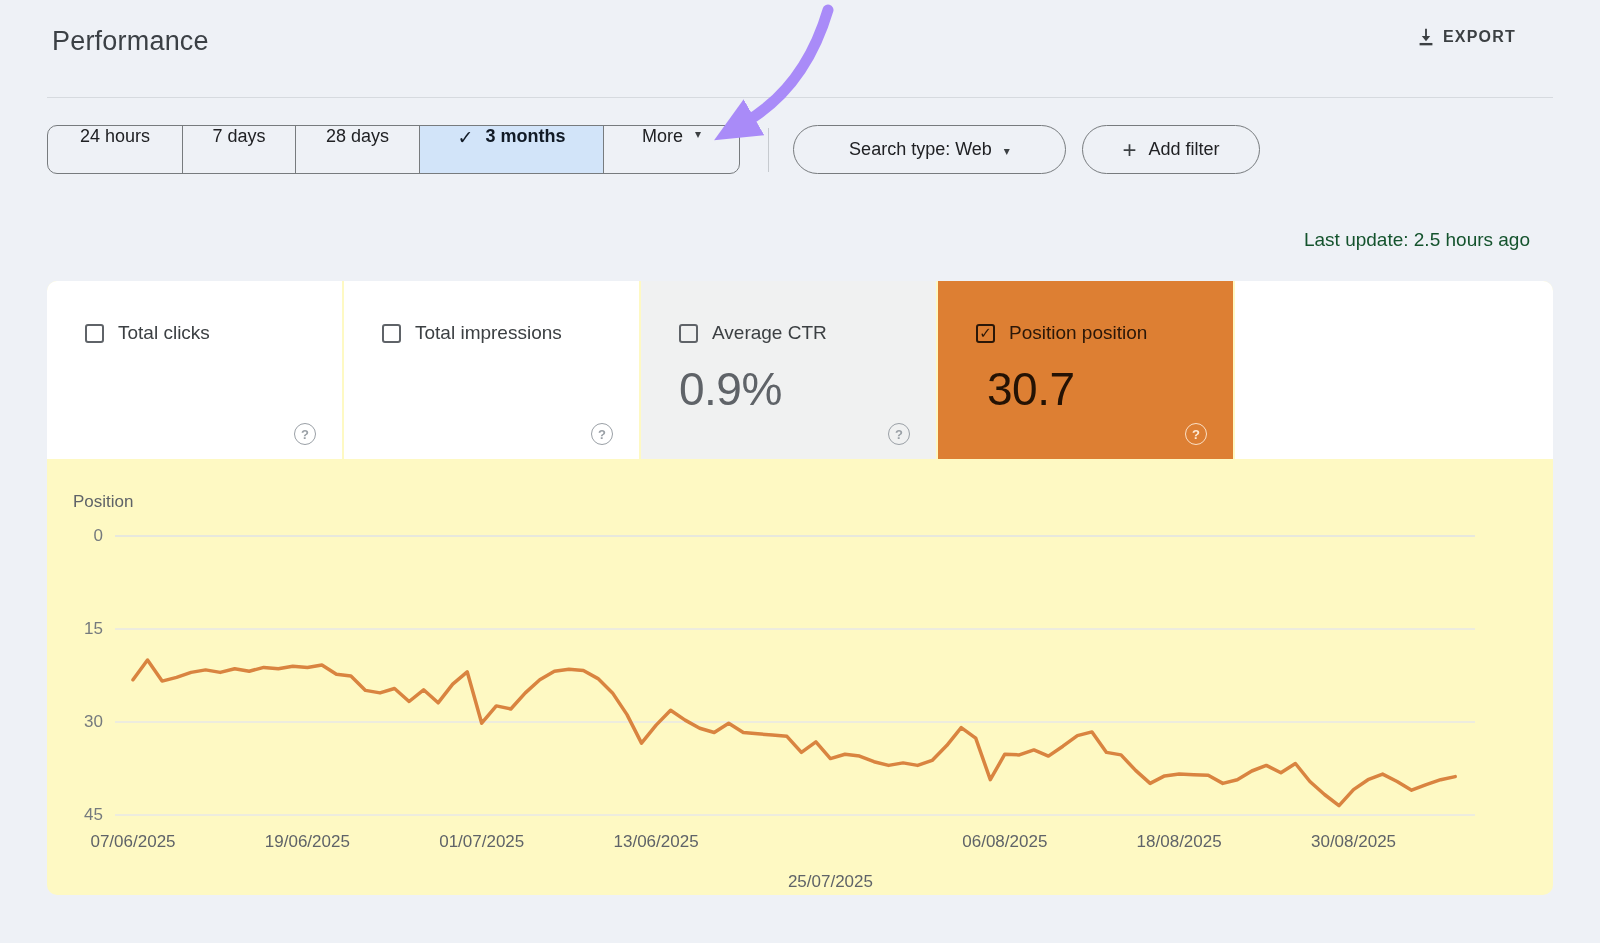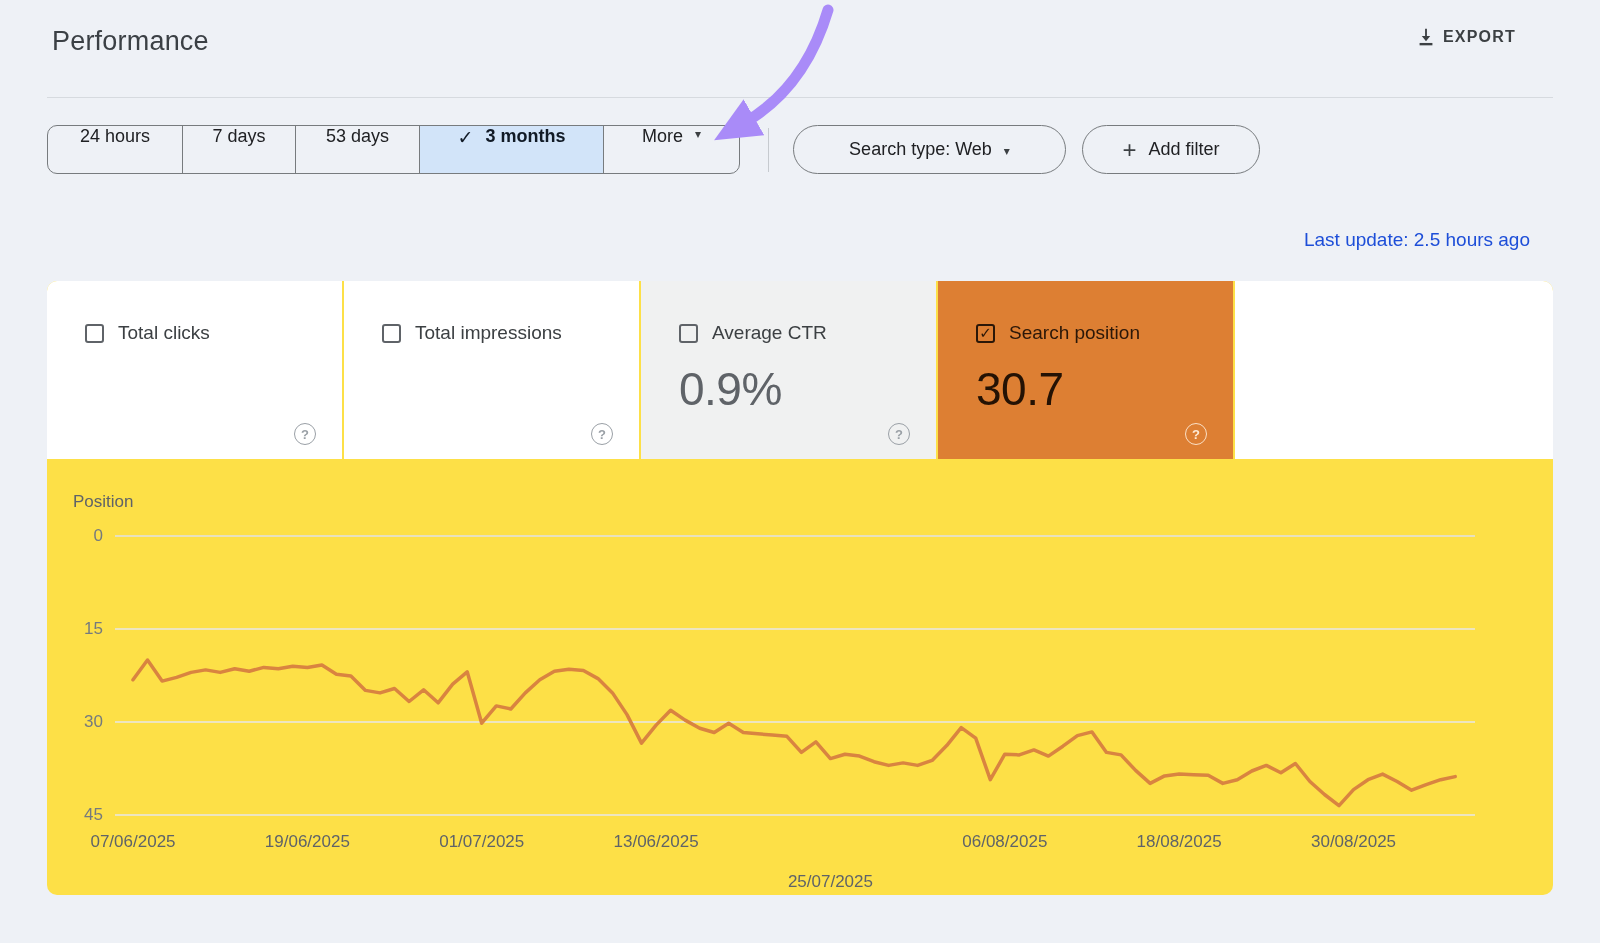--- a/index.html
+++ b/index.html
@@ -31,38 +31,38 @@
     border:1px solid #777b7e; border-radius:25px; padding:0 26px; font-size:18px; color:#202124;
     background:transparent; cursor:pointer; }
   .pill.search-type { left:793px; width:273px; justify-content:center; }
   .pill.add-filter { left:1082px; width:178px; justify-content:center; }
   .plus { font-size:24px; font-weight:400; color:#3c4043; line-height:1; }
 
   
   .purple-arrow { position:absolute; left:690px; top:4px; z-index:6; pointer-events:none; }
 
   
-  .last-update { position:absolute; right:70px; top:229px; font-size:19px; color:#1d4ed8; }
-
-  
-  .card { position:absolute; left:47px; top:281px; width:1506px; height:614px; background:#fde047; border-radius:10px; }
+  .last-update { position:absolute; right:70px; top:229px; font-size:19px; color:#14532d; }
+
+  
+  .card { position:absolute; left:47px; top:281px; width:1506px; height:614px; background:#fef9c3; border-radius:10px; }
   .tiles { position:absolute; left:0; top:0; width:100%; height:178px; display:flex; gap:2px; }
   .tile { position:relative; width:295px; height:178px; padding:41px 0 0 38px; background:#ffffff; cursor:pointer;
     border-radius:0; }
   .tile:first-child { border-top-left-radius:10px; }
   .tile.gray { background:#f0f1f1; }
   .tile.orange { background:#dd7f33; }
   .tile-top { display:flex; align-items:center; gap:14px; }
   .cbx { width:19px; height:19px; border:2px solid #5f6368; border-radius:3px; background:transparent;
     display:inline-flex; align-items:center; justify-content:center; flex:none; }
   .tile-label { font-size:19px; color:#3c4043; }
   .tile-value { margin-top:18px; font-size:46px; color:#5f6368; letter-spacing:-.5px; }
   .tile.orange .cbx { border-color:#2b1708; color:#2b1708; font-size:15px; font-weight:700; }
   .tile.orange .tile-label { color:#2b1708; }
-  .tile.orange .tile-value { color:#241204; }
+  .tile.orange .tile-value { color:#241204;margin-left:11px; }
   .qmark { position:absolute; right:26px; bottom:14px; width:22px; height:22px; border:1.5px solid #9aa0a6;
     border-radius:50%; color:#9aa0a6; font-size:13px; font-weight:700; display:flex; align-items:center;
     justify-content:center; cursor:pointer; font-style:normal; }
   .qmark i { font-style:normal; }
   .tile.orange .qmark { border-color:rgba(255,240,222,.85); color:rgba(255,240,222,.95); }
   .tiles .spacer { flex:1; background:#ffffff; border-top-right-radius:10px; }
 
   
   .chart-wrap { position:absolute; left:0px; top:209px; width:1506px; height:400px; }
   .y-axis-title { position:absolute; left:26px; top:2px; font-size:17px; color:#5f6368; }
@@ -86,21 +86,21 @@
 <div class="header-divider"></div>
 
 <div class="chip-group">
   <div class="chip c1">
     <span>24 hours</span>
   </div>
   <div class="chip c2">
     <span>7 days</span>
   </div>
   <div class="chip c3">
-    <span>53 days</span>
+    <span>28 days</span>
   </div>
   <div class="chip c4 selected">
     <span class="check">✓</span>
     <span>3 months</span>
   </div>
   <div class="chip c5">
     <span>More</span>
     <span class="caret">▾</span>
   </div>
 </div>
@@ -158,21 +158,21 @@
       <span class="qmark">
           <i>?</i>
         </span>
     </div>
 
     <div class="tile orange">
       <div class="tile-top">
         <span class="cbx">
             <i style="font-style:normal">✓</i>
           </span>
-        <span class="tile-label">Search position</span>
+        <span class="tile-label">Position position</span>
       </div>
       <div class="tile-value">30.7</div>
       <span class="qmark">
           <i>?</i>
         </span>
     </div>
 
     <div class="spacer"></div>
   </div>
 

